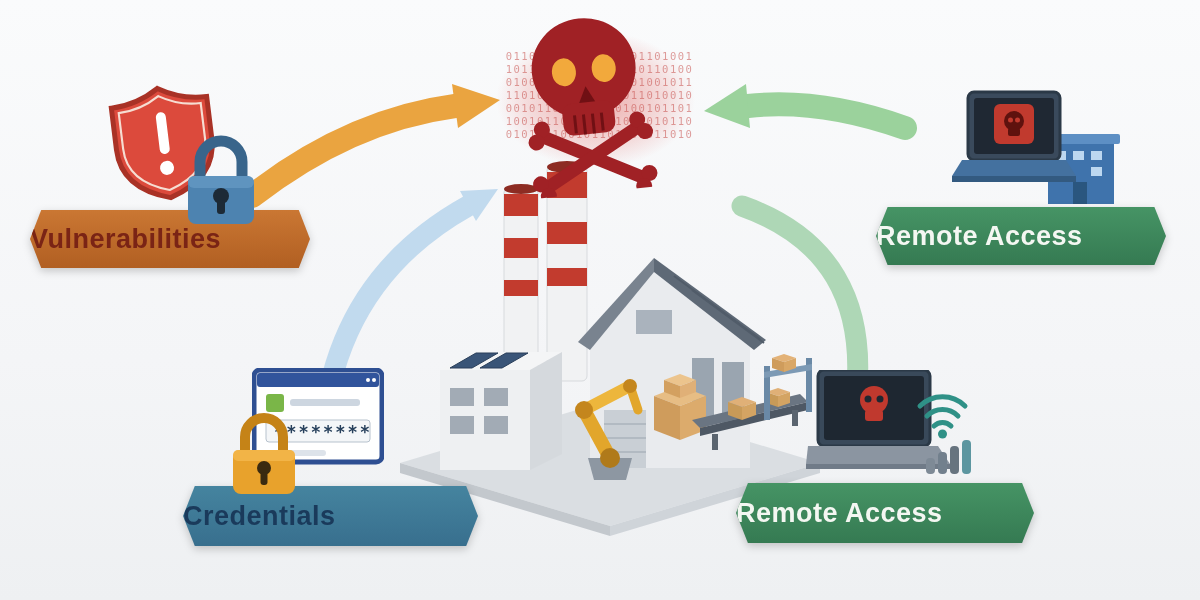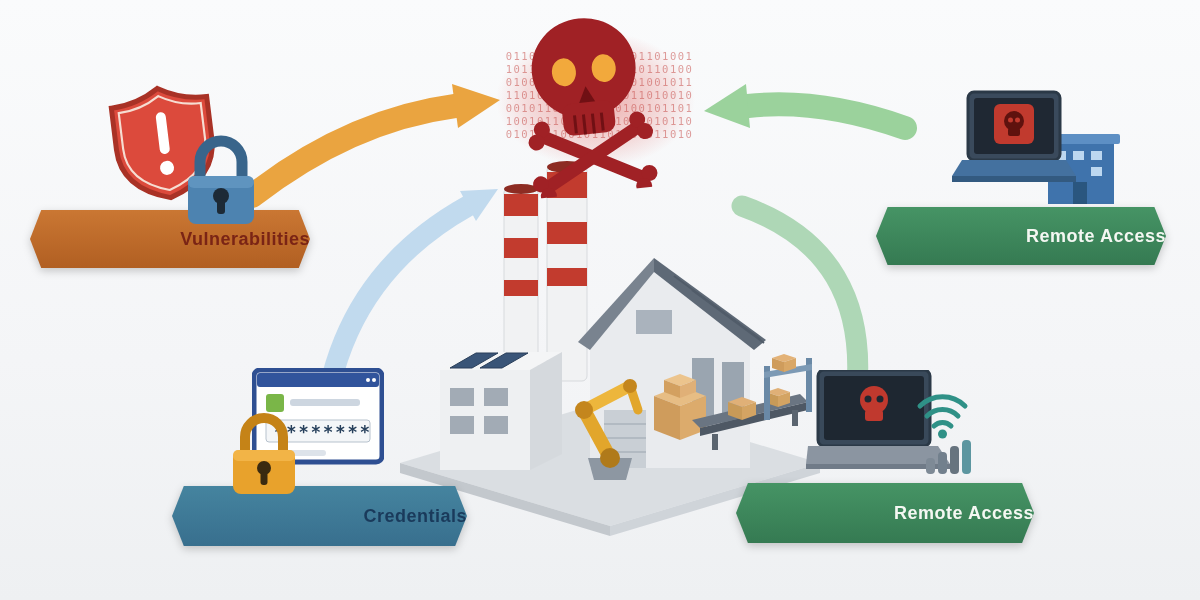--- a/index.html
+++ b/index.html
@@ -22,27 +22,27 @@
   .factory{position:absolute; left:392px; top:158px; width:430px; height:390px; z-index:3;}
   .skull{position:absolute; left:515px; top:8px; width:145px; height:185px; z-index:4; transform:rotate(-6deg);}
   .shield{position:absolute; left:112px; top:82px; width:105px; height:122px; z-index:5; transform:rotate(-7deg);}
   .lock-blue{position:absolute; left:182px; top:128px; width:78px; height:100px; z-index:7;}
   .login{position:absolute; left:252px; top:368px; width:132px; height:100px; z-index:5;}
   .lock-orange{position:absolute; left:228px; top:406px; width:72px; height:92px; z-index:7;}
   .tr-illu{position:absolute; left:952px; top:90px; width:170px; height:122px; z-index:5;}
   .br-illu{position:absolute; left:806px; top:370px; width:178px; height:112px; z-index:5;}
   .banner-wrap{position:absolute; z-index:6; filter:drop-shadow(0 3px 4px rgba(0,0,0,0.20));}
   .banner{
-    width:100%; height:100%; display:flex; align-items:center; justify-content:flex-end;
-    font-weight:bold; font-size:18px; letter-spacing:0.5px;
+    width:100%; height:100%; display:flex; align-items:center; justify-content:flex-start;
+    font-weight:bold; font-size:27px; letter-spacing:0.5px;
     clip-path:polygon(4% 0, 96% 0, 100% 50%, 96% 100%, 4% 100%, 0 50%);
   }
   .bw-vuln{left:30px; top:210px; width:280px; height:58px;}
   .b-vuln{background:linear-gradient(180deg,#ca7733,#b15f22); color:#7a2415;}
-  .bw-cred{left:172px; top:486px; width:295px; height:60px;}
+  .bw-cred{left:183px; top:486px; width:295px; height:60px;}
   .b-cred{background:linear-gradient(180deg,#45849f,#386f8e); color:#1a3a5b;}
   .bw-ra-top{left:876px; top:207px; width:290px; height:58px;}
   .bw-ra-bot{left:736px; top:483px; width:298px; height:60px;}
   .b-green{background:linear-gradient(180deg,#469465,#357a52); color:#f4f7f2;}
 </style>
 </head>
 <body>
 
 <div class="canvas">
 

